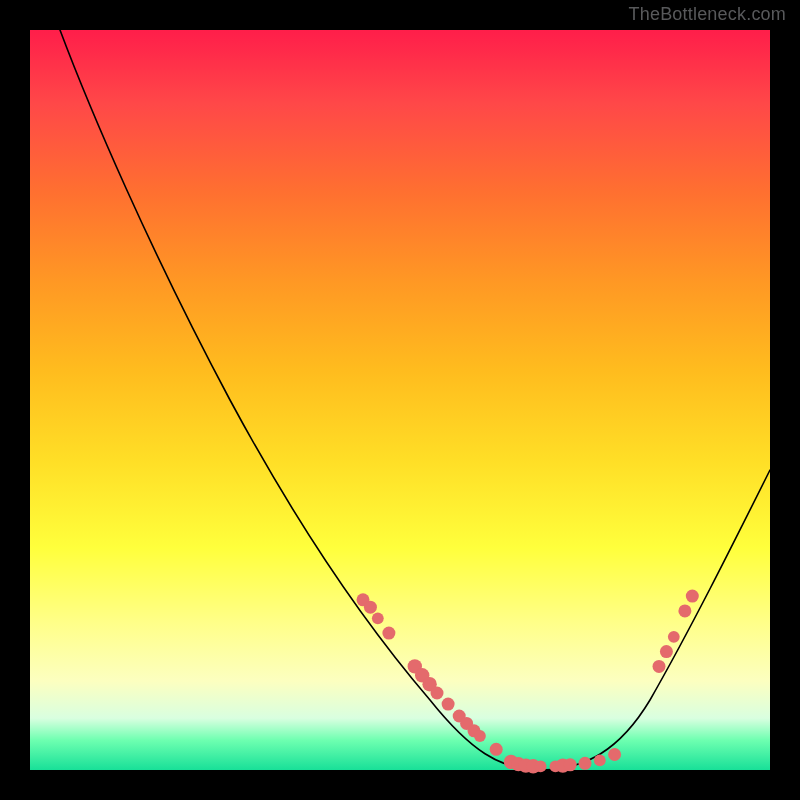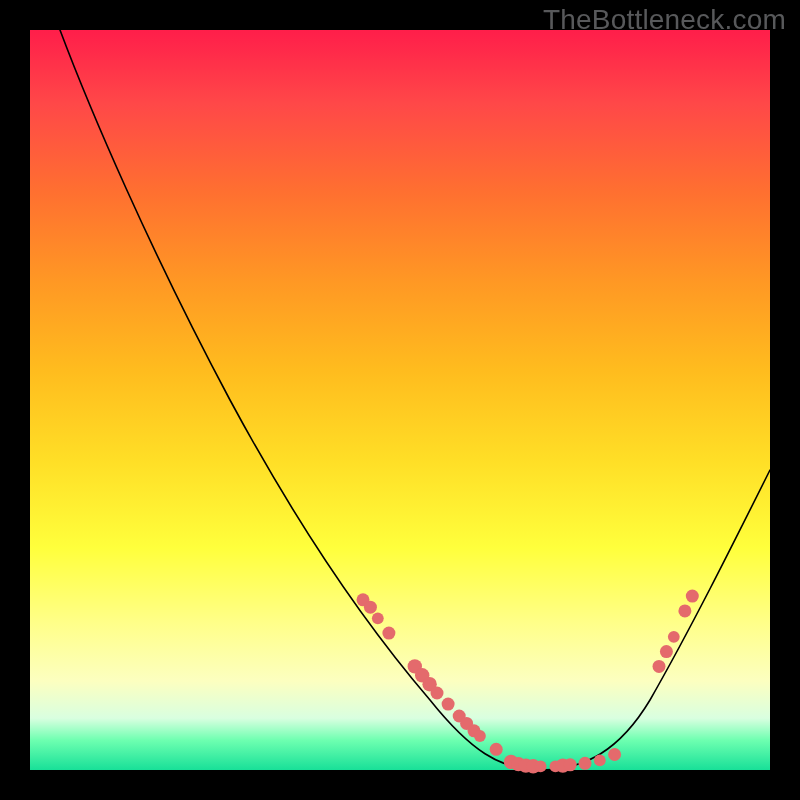--- a/index.html
+++ b/index.html
@@ -8,21 +8,21 @@
     position: relative;
     width: 800px;
     height: 800px;
     background: #000;
   }
   .watermark {
     position: absolute;
     top: 4px;
     right: 14px;
     font-family: Arial, Helvetica, sans-serif;
-    font-size: 28px;
+    font-size: 18px;
     font-weight: 500;
     color: #58595b;
     letter-spacing: 0.2px;
   }
   .plot-area {
     position: absolute;
     left: 30px;
     top: 30px;
     width: 740px;
     height: 740px;

